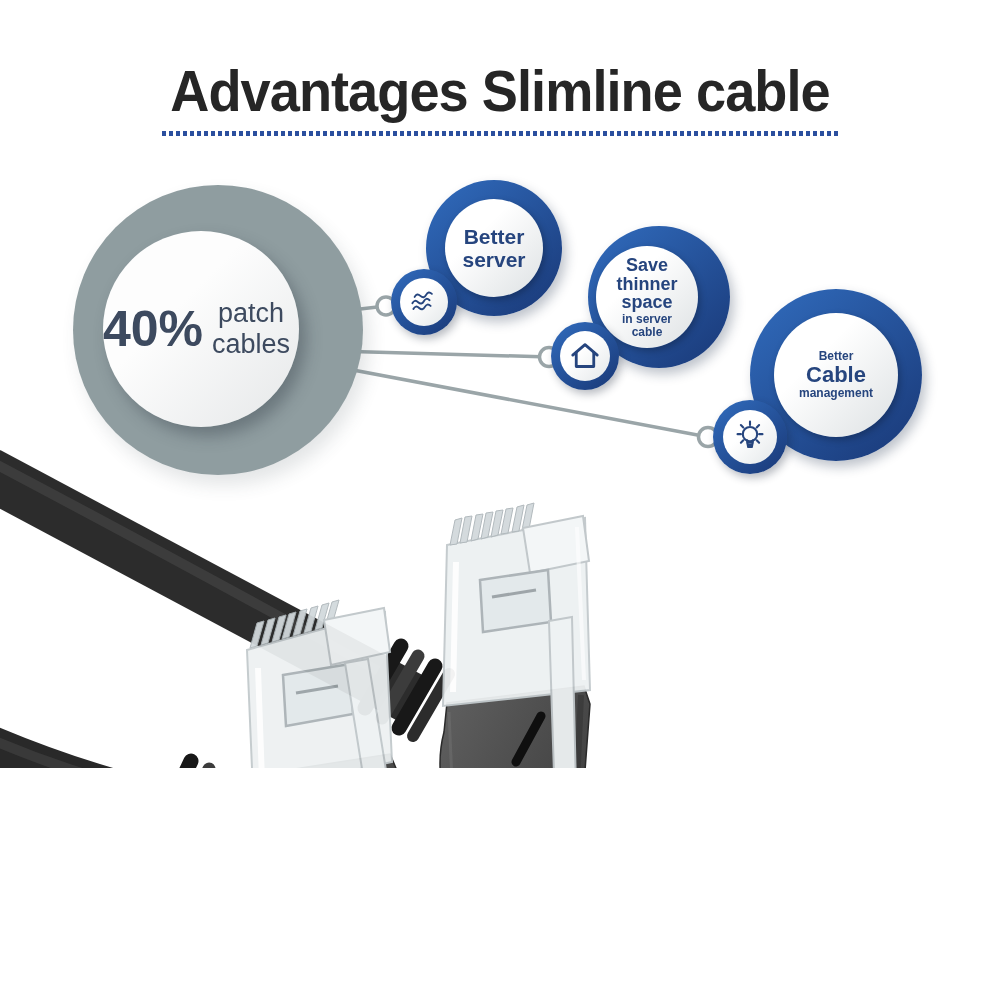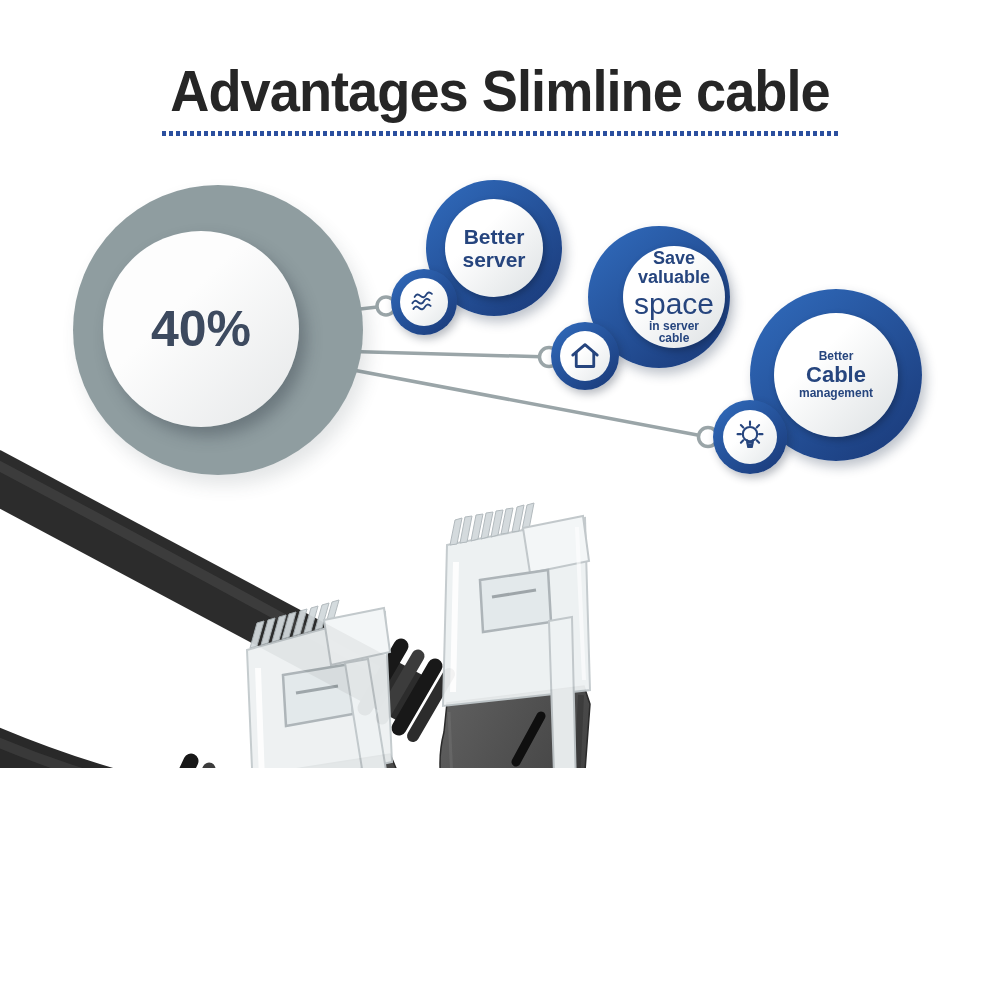--- a/index.html
+++ b/index.html
@@ -30,26 +30,26 @@
          background:linear-gradient(140deg,#2f68b8 8%,#1b3c7c 92%);
          box-shadow:4px 6px 12px rgba(20,40,70,.28);}
   .b-inner{position:absolute;border-radius:50%;
          background:linear-gradient(135deg,#ffffff 35%,#dde1e3 100%);
          box-shadow:2px 3px 7px rgba(0,0,0,.25);
          display:flex;flex-direction:column;align-items:center;justify-content:center;
          color:#26457e;text-align:center;}
   .b1{left:426px;top:180px;width:136px;height:136px;}
   .b1 .b-inner{left:19px;top:19px;width:98px;height:98px;}
   .b2{left:588px;top:226px;width:142px;height:142px;}
-  .b2 .b-inner{left:35px;top:20px;width:102px;height:102px;}
+  .b2 .b-inner{left:8px;top:20px;width:102px;height:102px;}
   .b3{left:750px;top:289px;width:172px;height:172px;}
   .b3 .b-inner{left:24px;top:24px;width:124px;height:124px;}
   .t-md{font-size:21px;font-weight:700;line-height:1.1;}
   .t-sm{font-size:18px;font-weight:700;line-height:1.05;}
-  .t-lg{font-size:30px;font-weight:400;line-height:1.1;}
+  .t-lg{font-size:18px;font-weight:700;line-height:1.1;}
   .t-xs{font-size:12px;font-weight:700;line-height:1.05;}
   .t-xl{font-size:22px;font-weight:800;line-height:1.12;}
   
   .s-ring{position:absolute;border-radius:50%;z-index:3;
          background:linear-gradient(140deg,#2f68b8 8%,#1b3c7c 92%);
          box-shadow:3px 4px 8px rgba(20,30,50,.3);}
   .s-inner{position:absolute;border-radius:50%;
          background:linear-gradient(135deg,#ffffff 40%,#e3e7e9 100%);
          display:flex;align-items:center;justify-content:center;}
   .s1{left:391px;top:269px;width:66px;height:66px;}
@@ -161,20 +161,21 @@
       <circle cx="708" cy="437" r="9.5" fill="#ffffff"></circle>
     </g>
   </svg>
 
   <h1 class="title">Advantages Slimline cable</h1>
   <div class="title-underline"></div>
 
   <div class="stat-ring">
     <div class="stat-inner">
       <div class="stat-value">40%</div>
+      <div class="stat-line3">patch cables</div>
     </div>
   </div>
 
   <div class="b-ring b1">
     <div class="b-inner">
       <span class="t-md">Better</span>
       <span class="t-md">server</span>
     </div>
   </div>
   <div class="s-ring s1">
@@ -185,21 +186,21 @@
           <path d="M10,23 q3.5,-4.5 7,0 t7,0 t7,0"></path>
           <path d="M10,30 q3.5,-4.5 7,0 t7,0 t7,0"></path>
         </g>
       </svg>
     </div>
   </div>
 
   <div class="b-ring b2">
     <div class="b-inner">
       <span class="t-sm">Save</span>
-      <span class="t-sm">valuable</span>
+      <span class="t-sm">thinner</span>
       <span class="t-lg">space</span>
       <span class="t-xs">in server</span>
       <span class="t-xs">cable</span>
     </div>
   </div>
   <div class="s-ring s2">
     <div class="s-inner">
       <svg class="icon-svg" width="42" height="42" viewBox="0 0 48 48" fill="none" stroke="#26457e" stroke-width="3.2" stroke-linecap="round" stroke-linejoin="round">
         <path d="M10,23 L24,11 L38,23"></path>
         <path d="M14,20 L14,36 L34,36 L34,20"></path>

